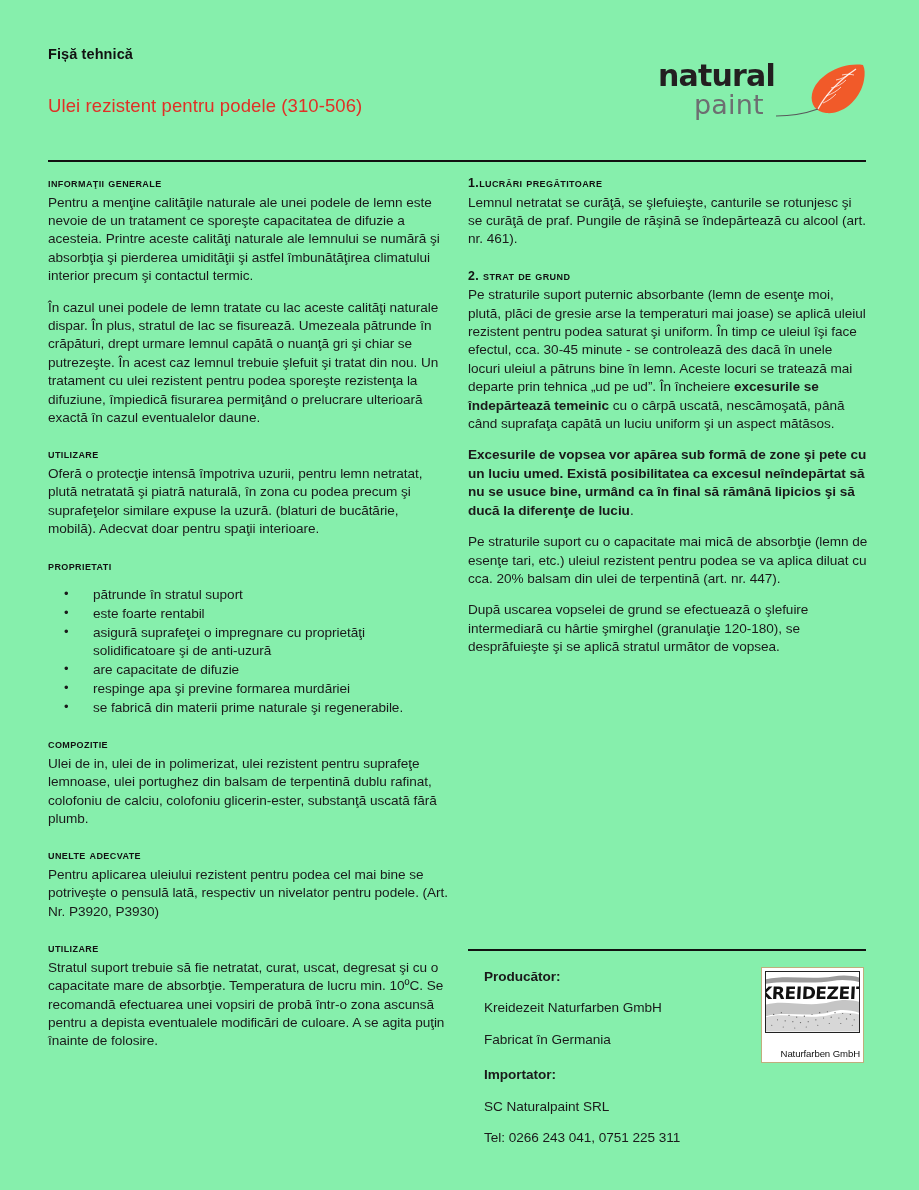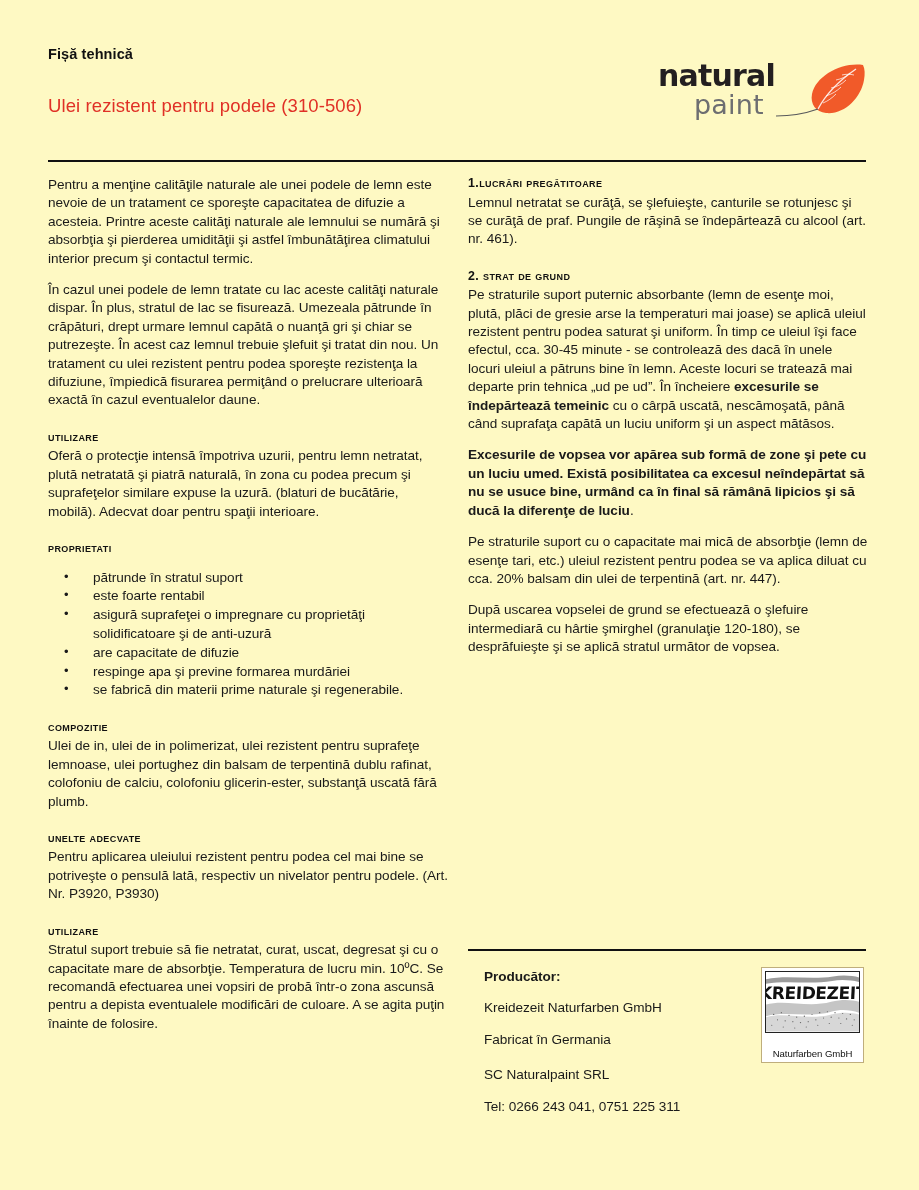--- a/index.html
+++ b/index.html
@@ -13,21 +13,21 @@
     font-family: "Liberation Sans", sans-serif;
     color: #1a1a1a;
     position: relative;
     overflow: hidden;
   }
   .page {
     position: absolute;
     left: 0; top: 0;
     width: 919px;
     height: 1190px;
-    background: #fef9c3;
+    background: #86efac;
   }
 
   
   .header {
     position: absolute;
     left: 48px;
     top: 46px;
     width: 820px;
     height: 110px;
   }
@@ -185,21 +185,21 @@
     font-size: 17px;
     letter-spacing: -0.4px;
     color: #111;
     white-space: nowrap;
   }
   .kz-sub {
     position: absolute;
     left: 0;
     bottom: 0;
     width: 100%;
-    text-align: center;
+    text-align: right;
     font-size: 9.6px;
     color: #111;
     letter-spacing: -0.1px;
   }
 </style>
 </head>
 <body>
 
 <div class="page">
 
@@ -222,20 +222,21 @@
         <path d="M160 57 C146 62 132 64 118 64" stroke="#58595b" stroke-width="1.1" fill="none"></path>
       </svg>
     </div>
   </div>
 
   <div class="rule-top"></div>
 
   <div class="col col-left">
 
     <div class="sec">
+      <h2 class="sec-head">Informaţii generale</h2>
       <p class="body">Pentru a menţine calităţile naturale ale unei podele de lemn este nevoie de un tratament ce sporeşte capacitatea de difuzie a acesteia. Printre aceste calităţi  naturale ale lemnului se numără şi absorbţia şi pierderea umidităţii şi astfel îmbunătăţirea climatului interior precum şi contactul termic.</p>
       <p class="body"> În cazul unei podele de lemn tratate cu lac aceste calităţi naturale dispar. În plus, stratul de lac se fisurează. Umezeala pătrunde în crăpături, drept urmare lemnul capătă o nuanţă gri şi chiar se putrezeşte. În acest caz lemnul trebuie şlefuit şi tratat din nou. Un tratament cu ulei rezistent pentru podea sporeşte rezistenţa la difuziune, împiedică fisurarea permiţând o prelucrare ulterioară exactă în cazul eventualelor daune.</p>
     </div>
 
     <div class="sec">
       <h2 class="sec-head">Utilizare</h2>
       <p class="body">Oferă o protecţie intensă împotriva uzurii, pentru lemn netratat, plută netratată şi piatră naturală, în zona cu podea precum şi suprafeţelor similare expuse la uzură.  (blaturi de bucătărie, mobilă). Adecvat doar pentru spaţii interioare.</p>
     </div>
 
     <div class="sec">
@@ -291,20 +292,21 @@
 
   <div class="rule-footer"></div>
 
   <div class="footer">
     <div class="footer-block">
       <p class="body lbl">Producător:</p>
       <p class="body">Kreidezeit Naturfarben GmbH</p>
       <p class="body">Fabricat în Germania</p>
     </div>
     <div class="footer-block">
+      <p class="body lbl">Importator:</p>
       <p class="body">SC Naturalpaint SRL</p>
       <p class="body">Tel: 0266 243 041, 0751 225 311</p>
 
     </div>
   </div>
 
   <div class="kz-logo">
     <div class="kz-inner">
       <div class="kz-art">
         <svg viewBox="0 0 97 66" width="100%" height="100%" preserveAspectRatio="none" aria-hidden="true">

